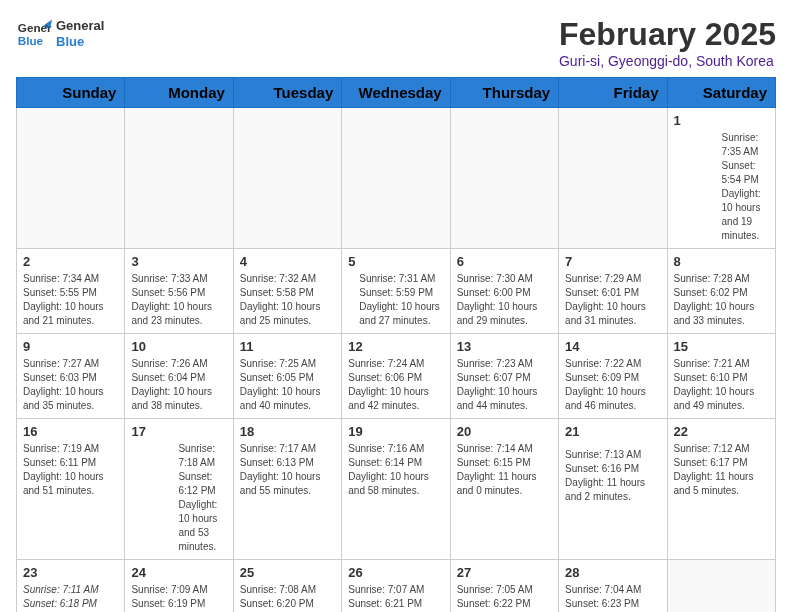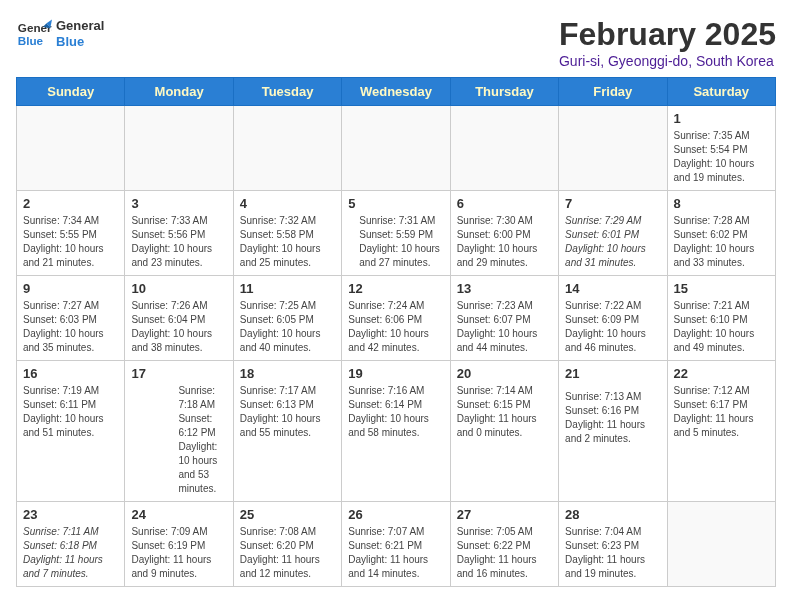--- a/index.html
+++ b/index.html
@@ -37,25 +37,25 @@
       font-size: 14px;
       color: #4c1d95;
     }
     .calendar {
       width: 100%;
       border-collapse: collapse;
       border: 1px solid #ccc;
     }
     .calendar th {
       background: #2a7fd4;
-      color: #fef9c3;
-      font-size: 13px;
+      color: #000000;
+      font-size: 15px;
       font-weight: bold;
       padding: 6px 8px;
-      text-align: center;
+      text-align: right;
       border: 1px solid #1a6fc4;
     }
     .calendar td {
       border: 1px solid #ccc;
       vertical-align: top;
       padding: 5px 6px;
       width: calc(100% / 7);
       min-height: 90px;
       font-size: 10.5px;
       color: #333;
@@ -112,21 +112,21 @@
   <tbody id="calendar-body">
   <tr>
         <td class="empty"></td>
         <td class="empty"></td>
         <td class="empty"></td>
         <td class="empty"></td>
         <td class="empty"></td>
         <td class="empty"></td>
         <td>
           <div class="day-number">1</div>
-          <div class="day-info" style="white-space: pre-line;">Sunrise: 7:35 AM
+          <div class="day-info" style="white-space: pre-line; margin-left: 48px;">Sunrise: 7:35 AM
 Sunset: 5:54 PM
 Daylight: 10 hours
 and 19 minutes.</div>
         </td>
       </tr>
       <tr>
         <td>
           <div class="day-number">2</div>
           <div class="day-info" style="white-space: pre-line;">Sunrise: 7:34 AM
 Sunset: 5:55 PM
@@ -156,21 +156,21 @@
         </td>
         <td>
           <div class="day-number">6</div>
           <div class="day-info" style="white-space: pre-line;">Sunrise: 7:30 AM
 Sunset: 6:00 PM
 Daylight: 10 hours
 and 29 minutes.</div>
         </td>
         <td>
           <div class="day-number">7</div>
-          <div class="day-info" style="white-space: pre-line; font-style: italic;">Sunrise: 7:29 AM
+          <div class="day-info" style="white-space: pre-line;">Sunrise: 7:29 AM
 Sunset: 6:01 PM
 Daylight: 10 hours
 and 31 minutes.</div>
         </td>
         <td>
           <div class="day-number">8</div>
           <div class="day-info" style="white-space: pre-line;">Sunrise: 7:28 AM
 Sunset: 6:02 PM
 Daylight: 10 hours
 and 33 minutes.</div>

